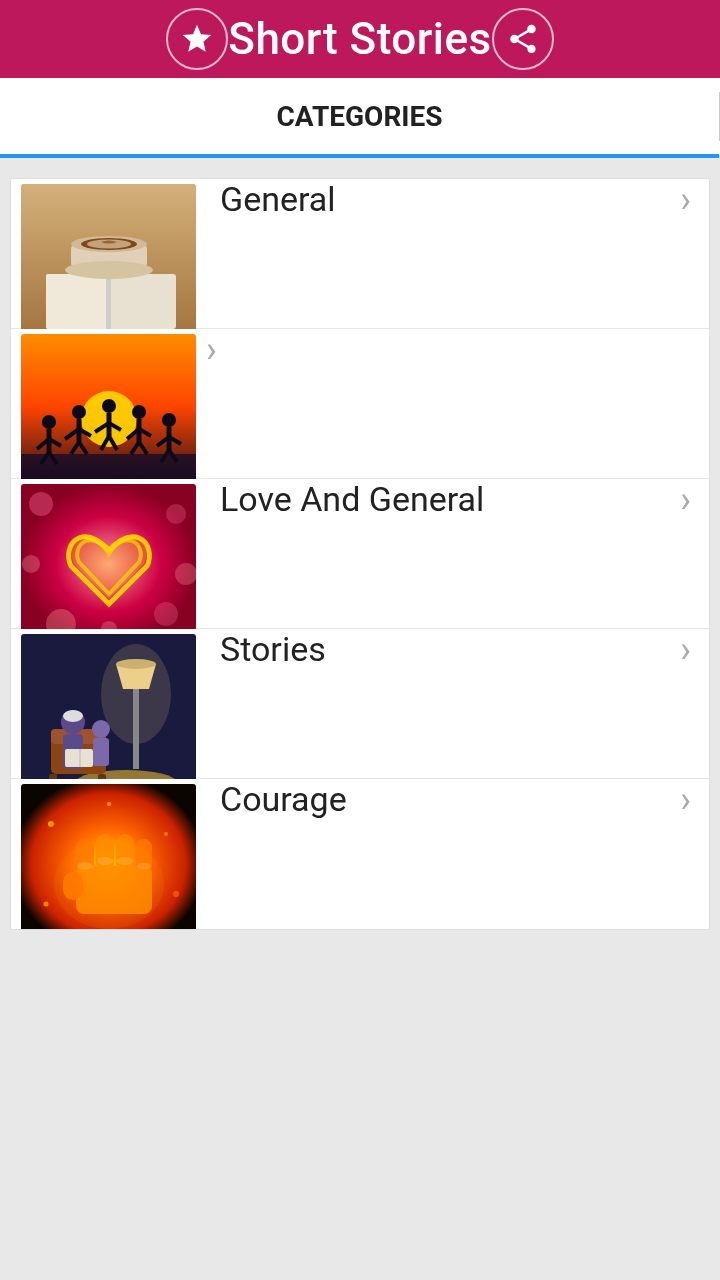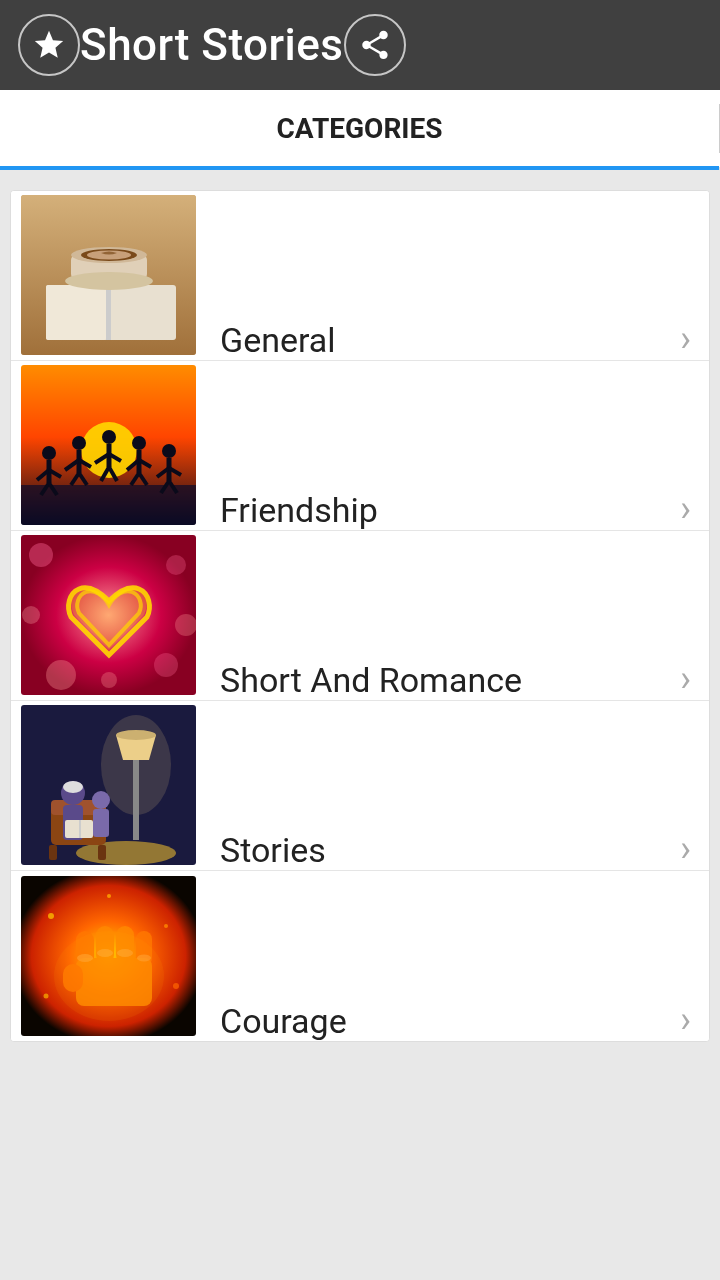--- a/index.html
+++ b/index.html
@@ -9,25 +9,25 @@
       width: 720px;
       min-height: 1280px;
       background: #e8e8e8;
       font-family: 'Roboto', Arial, sans-serif;
       overflow-x: hidden;
     }
 
     
     .header {
       width: 720px;
-      height: 90px;
-      background: #404040;
+      height: 78px;
+      background: #be185d;
       display: flex;
       align-items: center;
-      justify-content: flex-start;
+      justify-content: center;
       padding: 0 18px;
     }
 
     .header-icon-btn {
       width: 62px;
       height: 62px;
       border-radius: 50%;
       border: 2.5px solid rgba(255,255,255,0.7);
       background: transparent;
       display: flex;
@@ -85,22 +85,22 @@
       width: 700px;
       margin: 20px auto 0 auto;
       background: #fff;
       border: 1px solid #ddd;
       border-radius: 4px;
       overflow: hidden;
     }
 
     .category-item {
       display: flex;
-      align-items: flex-end;
-      height: 170px;
+      align-items: flex-start;
+      height: 150px;
       border-bottom: 1px solid #e5e5e5;
       cursor: pointer;
       background: #fff;
       position: relative;
     }
 
     .category-item:last-child {
       border-bottom: none;
     }
 
@@ -237,21 +237,20 @@
 
           <circle cx="148" cy="86" r="7"></circle>
           <line x1="148" y1="93" x2="148" y2="116" stroke="#0a0a1a" stroke-width="5"></line>
           <line x1="148" y1="103" x2="136" y2="112" stroke="#0a0a1a" stroke-width="4"></line>
           <line x1="148" y1="103" x2="160" y2="110" stroke="#0a0a1a" stroke-width="4"></line>
           <line x1="148" y1="116" x2="140" y2="128" stroke="#0a0a1a" stroke-width="4"></line>
           <line x1="148" y1="116" x2="156" y2="128" stroke="#0a0a1a" stroke-width="4"></line>
         </g>
       </svg>
     </div>
-    <span class="category-label">Friendship</span>
     <span class="chevron">›</span>
   </div>
 
   <div class="category-item">
     <div class="category-thumb">
       <svg width="175" height="160" viewBox="0 0 175 160" xmlns="http://www.w3.org/2000/svg">
         <defs>
           <radialGradient id="loveGrad" cx="50%" cy="50%" r="50%">
             <stop offset="0%" stop-color="#ff9999"></stop>
             <stop offset="60%" stop-color="#cc0044"></stop>
@@ -267,21 +266,21 @@
         <circle cx="88" cy="145" r="8" fill="#ff9999" opacity="0.3"></circle>
         <circle cx="10" cy="80" r="9" fill="#ffaaaa" opacity="0.3"></circle>
         <circle cx="165" cy="90" r="11" fill="#ff9999" opacity="0.3"></circle>
 
         <path d="M88 120 L50 82 C45 72 48 58 58 54 C68 50 78 56 88 66 C98 56 108 50 118 54 C128 58 131 72 126 82 Z" fill="none" stroke="#FFD700" stroke-width="5" opacity="0.9"></path>
         <path d="M88 110 L58 78 C54 70 57 60 65 57 C73 54 82 60 88 70 C94 60 103 54 111 57 C119 60 122 70 118 78 Z" fill="none" stroke="#FFD700" stroke-width="4" opacity="0.7"></path>
 
         <path d="M88 115 L53 80 C48 70 51 57 62 53 C73 49 82 57 88 68 C94 57 103 49 114 53 C125 57 128 70 123 80 Z" fill="#FFD700" opacity="0.25"></path>
       </svg>
     </div>
-    <span class="category-label">Short And Romance</span>
+    <span class="category-label">Love And General</span>
     <span class="chevron">›</span>
   </div>
 
   <div class="category-item">
     <div class="category-thumb">
       <svg width="175" height="160" viewBox="0 0 175 160" xmlns="http://www.w3.org/2000/svg">
         <defs>
           <radialGradient id="lampGrad" cx="50%" cy="30%" r="60%">
             <stop offset="0%" stop-color="#ffe080"></stop>
             <stop offset="100%" stop-color="#1a1a3e"></stop>

